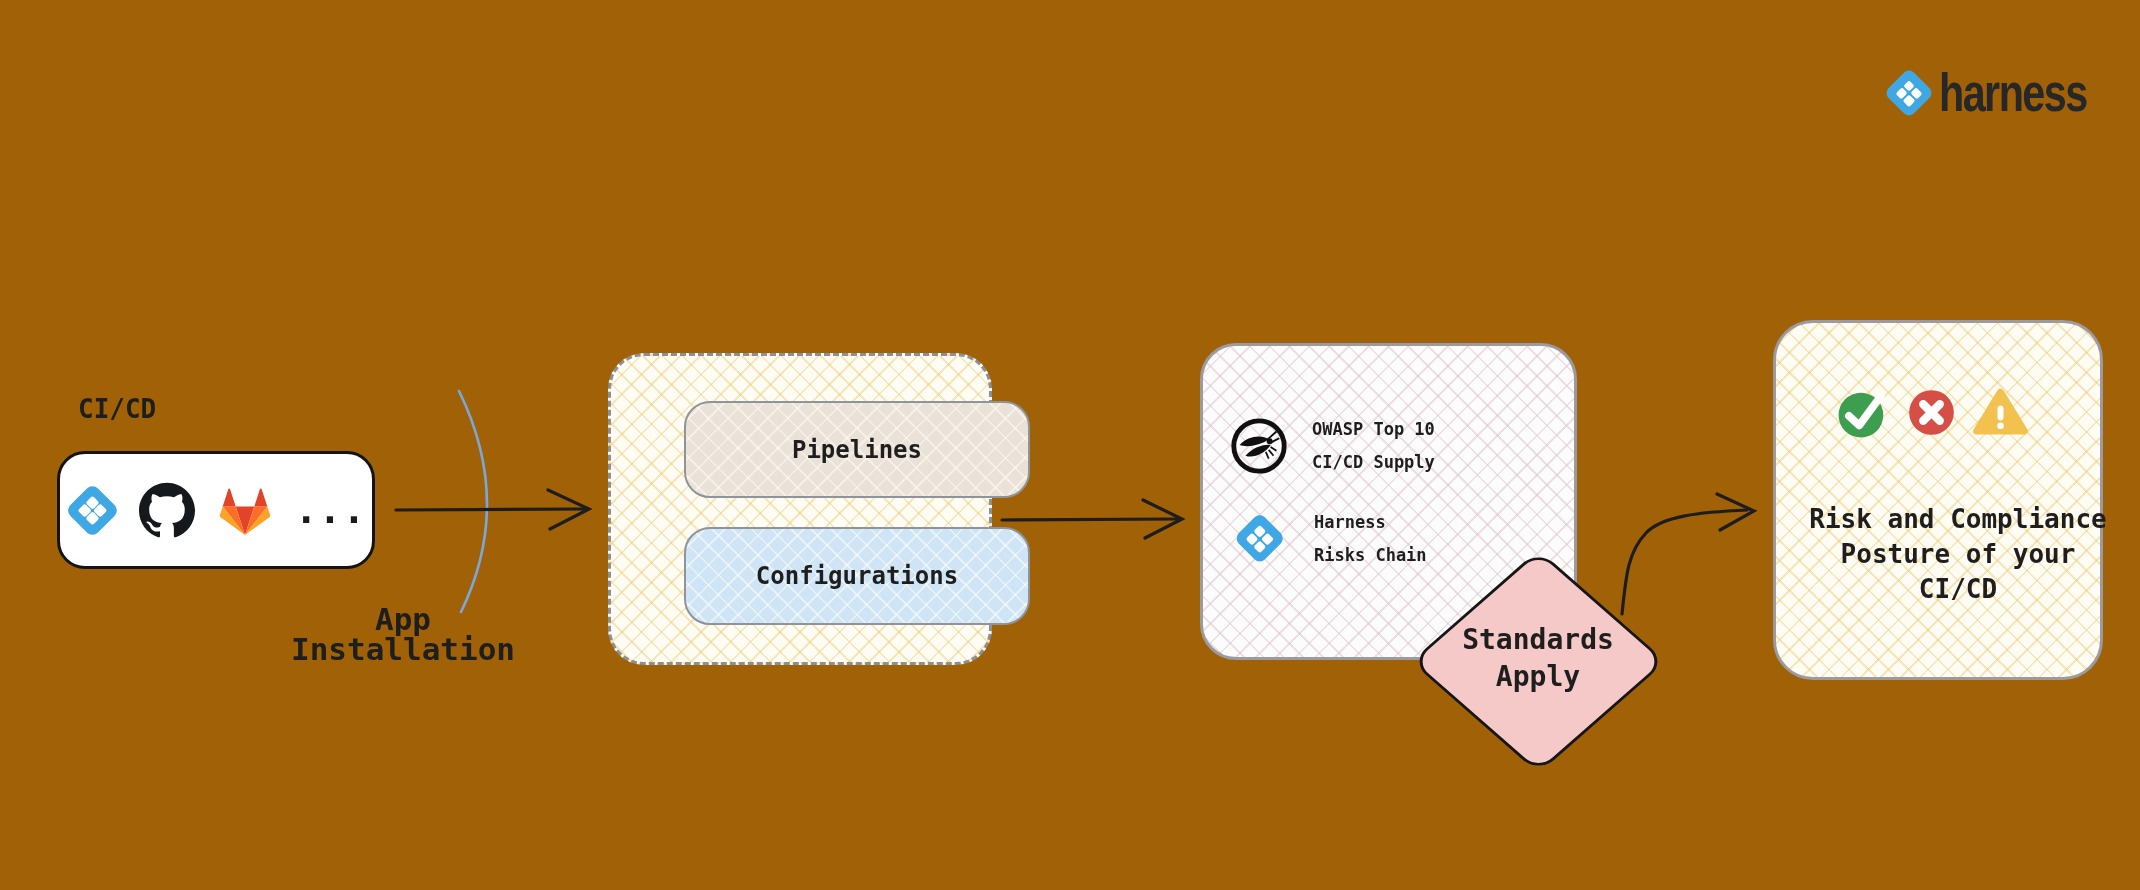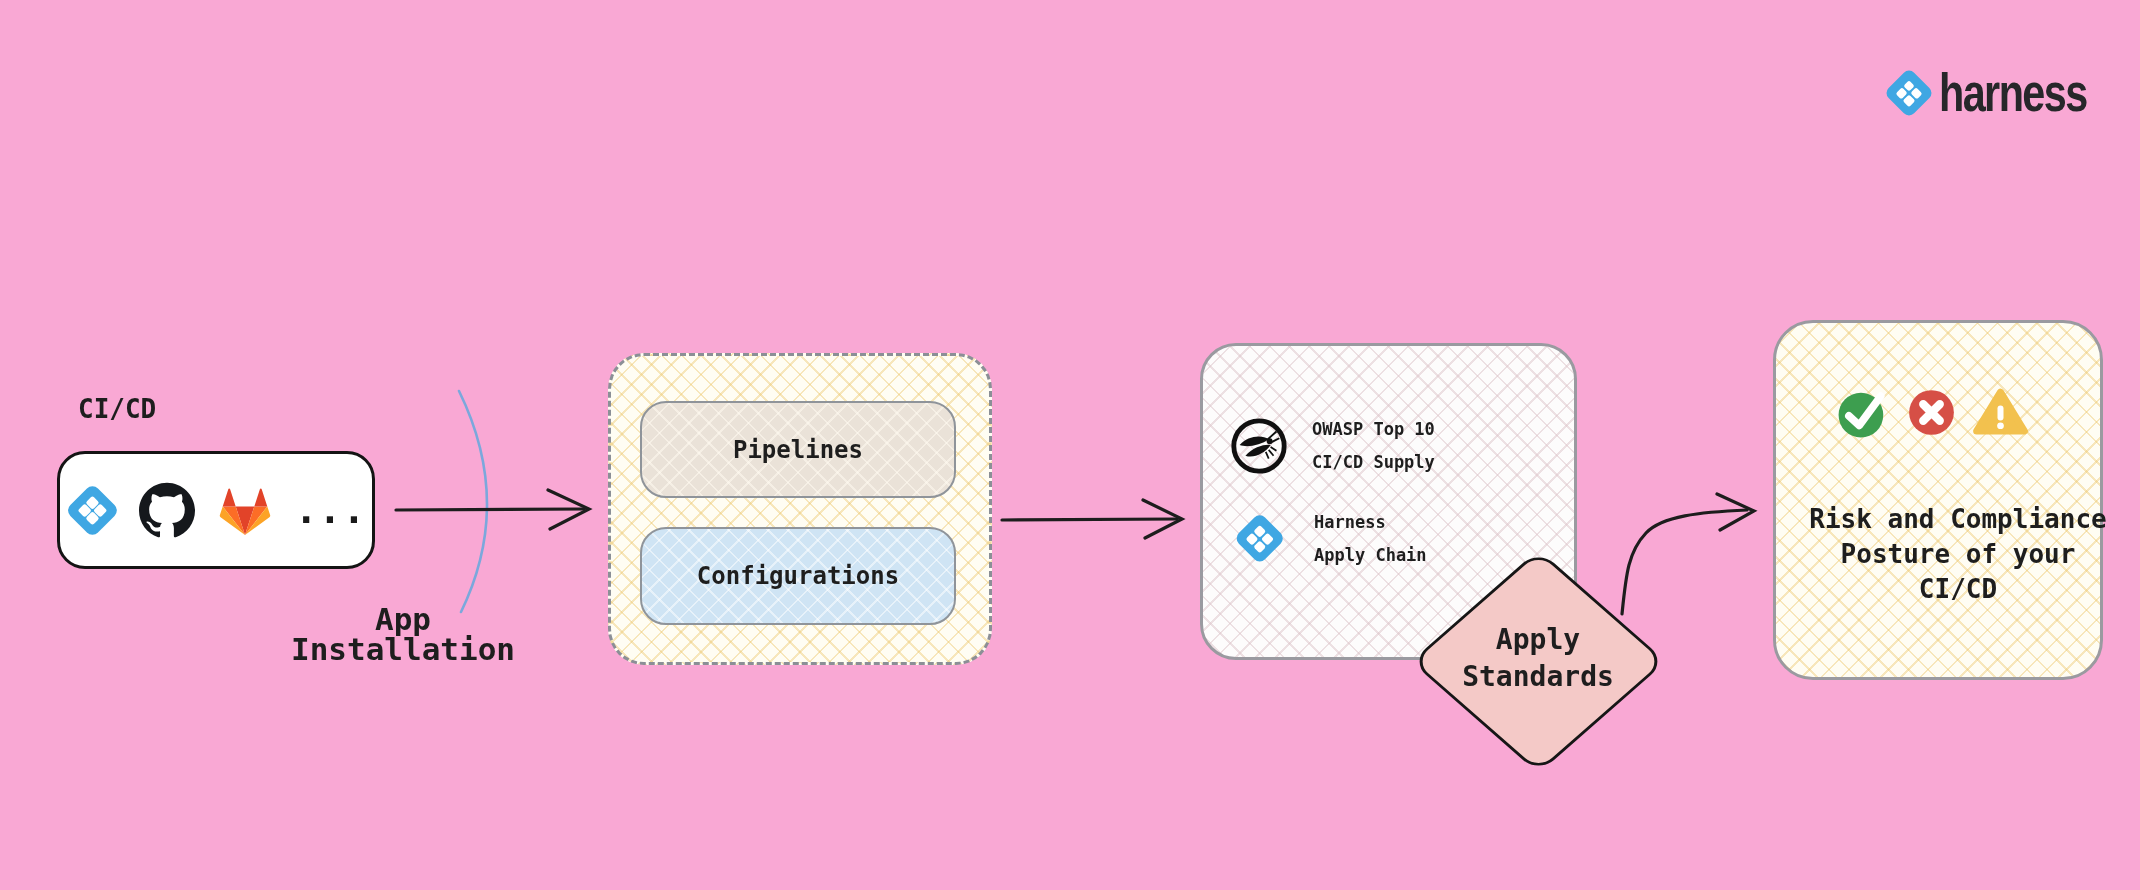--- a/index.html
+++ b/index.html
@@ -1,17 +1,17 @@
 <!DOCTYPE html>
 <html><head>
 <meta charset="utf-8">
 <style>
   html,body { margin:0; padding:0; background:#ffffff; }
   #canvas {
-    position:relative; width:2140px; height:890px; background:#f9a8d4;
+    position:relative; width:2140px; height:890px; background:#a16207;
     font-family:"DejaVu Sans Mono", monospace; color:#1e1e1e; overflow:hidden;
   }
   .abs { position:absolute; }
 
   
   #brand { left:1884px; top:66px; display:flex; align-items:center; gap:5px; }
   #brand .wordmark {
     font-family:"Liberation Sans", sans-serif; font-weight:800; font-size:53px;
     letter-spacing:-2px; color:#27272a; transform:scaleX(0.78); transform-origin:left center;
     line-height:1;
@@ -65,24 +65,24 @@
 
   #app-install { left:253px; top:604px; width:300px; text-align:center;
     font-size:31px; font-weight:600; line-height:30px; }
 
   
   #group-box {
     left:608px; top:353px; width:384px; height:312px; box-sizing:border-box;
     border:3.5px dashed #8b8f96; border-radius:36px; z-index:2;
   }
   .inner-node {
-    position:absolute; width:316px; height:97px; box-sizing:border-box;
+    position:absolute; width:346px; height:97px; box-sizing:border-box;
     border:2.5px solid #8f949a; border-radius:26px;
     display:flex; align-items:center; justify-content:center;
-    font-size:24px; font-weight:600;
+    font-size:24px; font-weight:600;margin-left:44px;
   }
   #pipelines-box { left:640px; top:401px; z-index:3; }
   #config-box    { left:640px; top:527px; height:98px; z-index:3;text-align:right; }
 
   
   #standards-box {
     left:1200px; top:343px; width:377px; height:317px; box-sizing:border-box;
     border:3px solid #9a9aa0; border-radius:36px; z-index:2;
   }
   .std-row { position:absolute; display:flex; align-items:center; z-index:3; }
@@ -212,29 +212,29 @@
     <span class="h-icon" style="width:52px;height:52px;--hblue:#3fa7e3">
       <span class="cells">
           <i></i>
           <i></i>
           <i></i>
           <i></i>
         </span>
     </span>
     <div class="std-text">
       <div>Harness</div>
-      <div>Apply Chain</div>
+      <div>Risks Chain</div>
     </div>
   </div>
 
   <div id="diamond-wrap" class="abs">
     <div id="diamond-shape"></div>
     <div id="diamond-text">
+      <div>Standards</div>
       <div>Apply</div>
-      <div>Standards</div>
     </div>
   </div>
 
   <div id="result-box" class="abs hatch-cream"></div>
   <div id="result-icons" class="abs">
     <svg width="55" height="55" viewBox="0 0 64 64">
       <circle cx="29" cy="35" r="26" fill="#3d9e4f"></circle>
       <path d="M15 36 L27 47 L52 13" stroke="#ffffff" stroke-width="9" fill="none" stroke-linecap="round" stroke-linejoin="round"></path>
     </svg>
     <svg width="53" height="53" viewBox="0 0 64 64">

